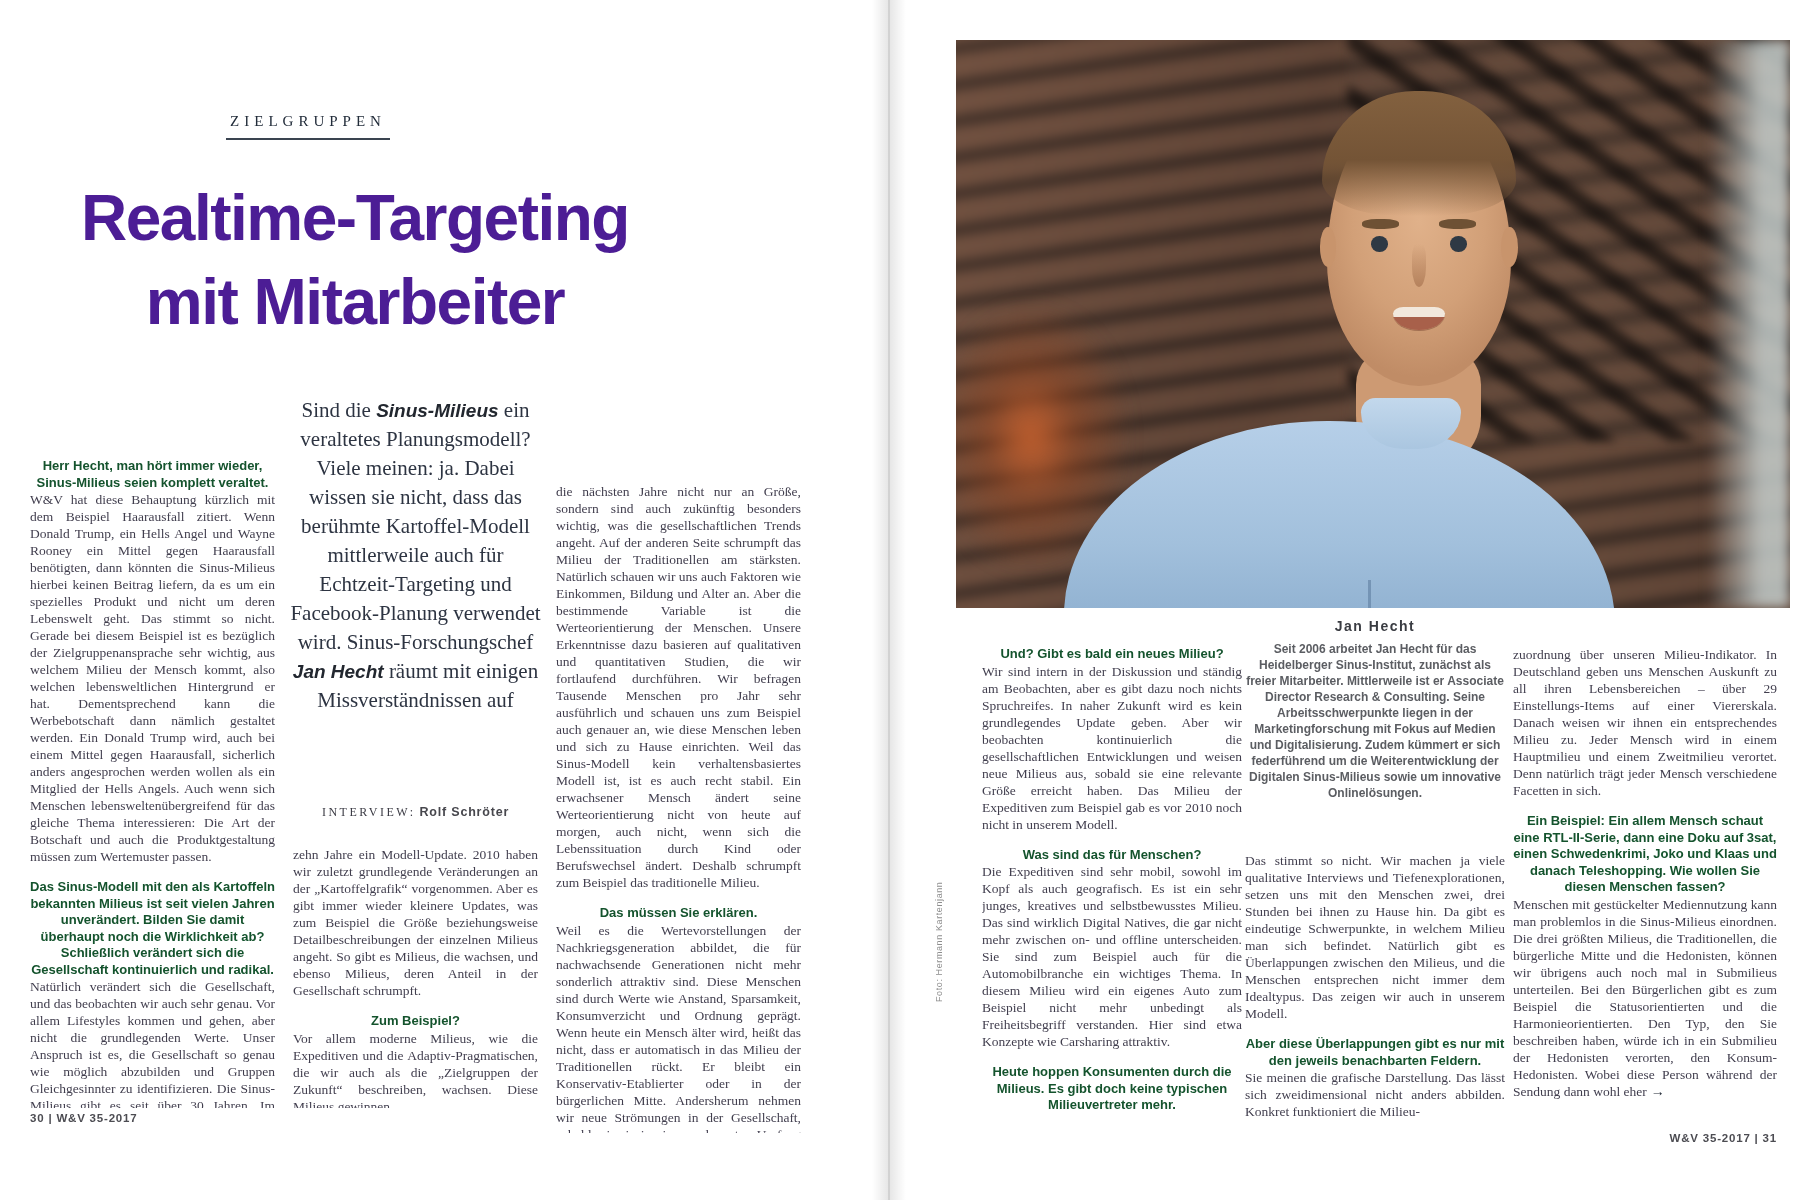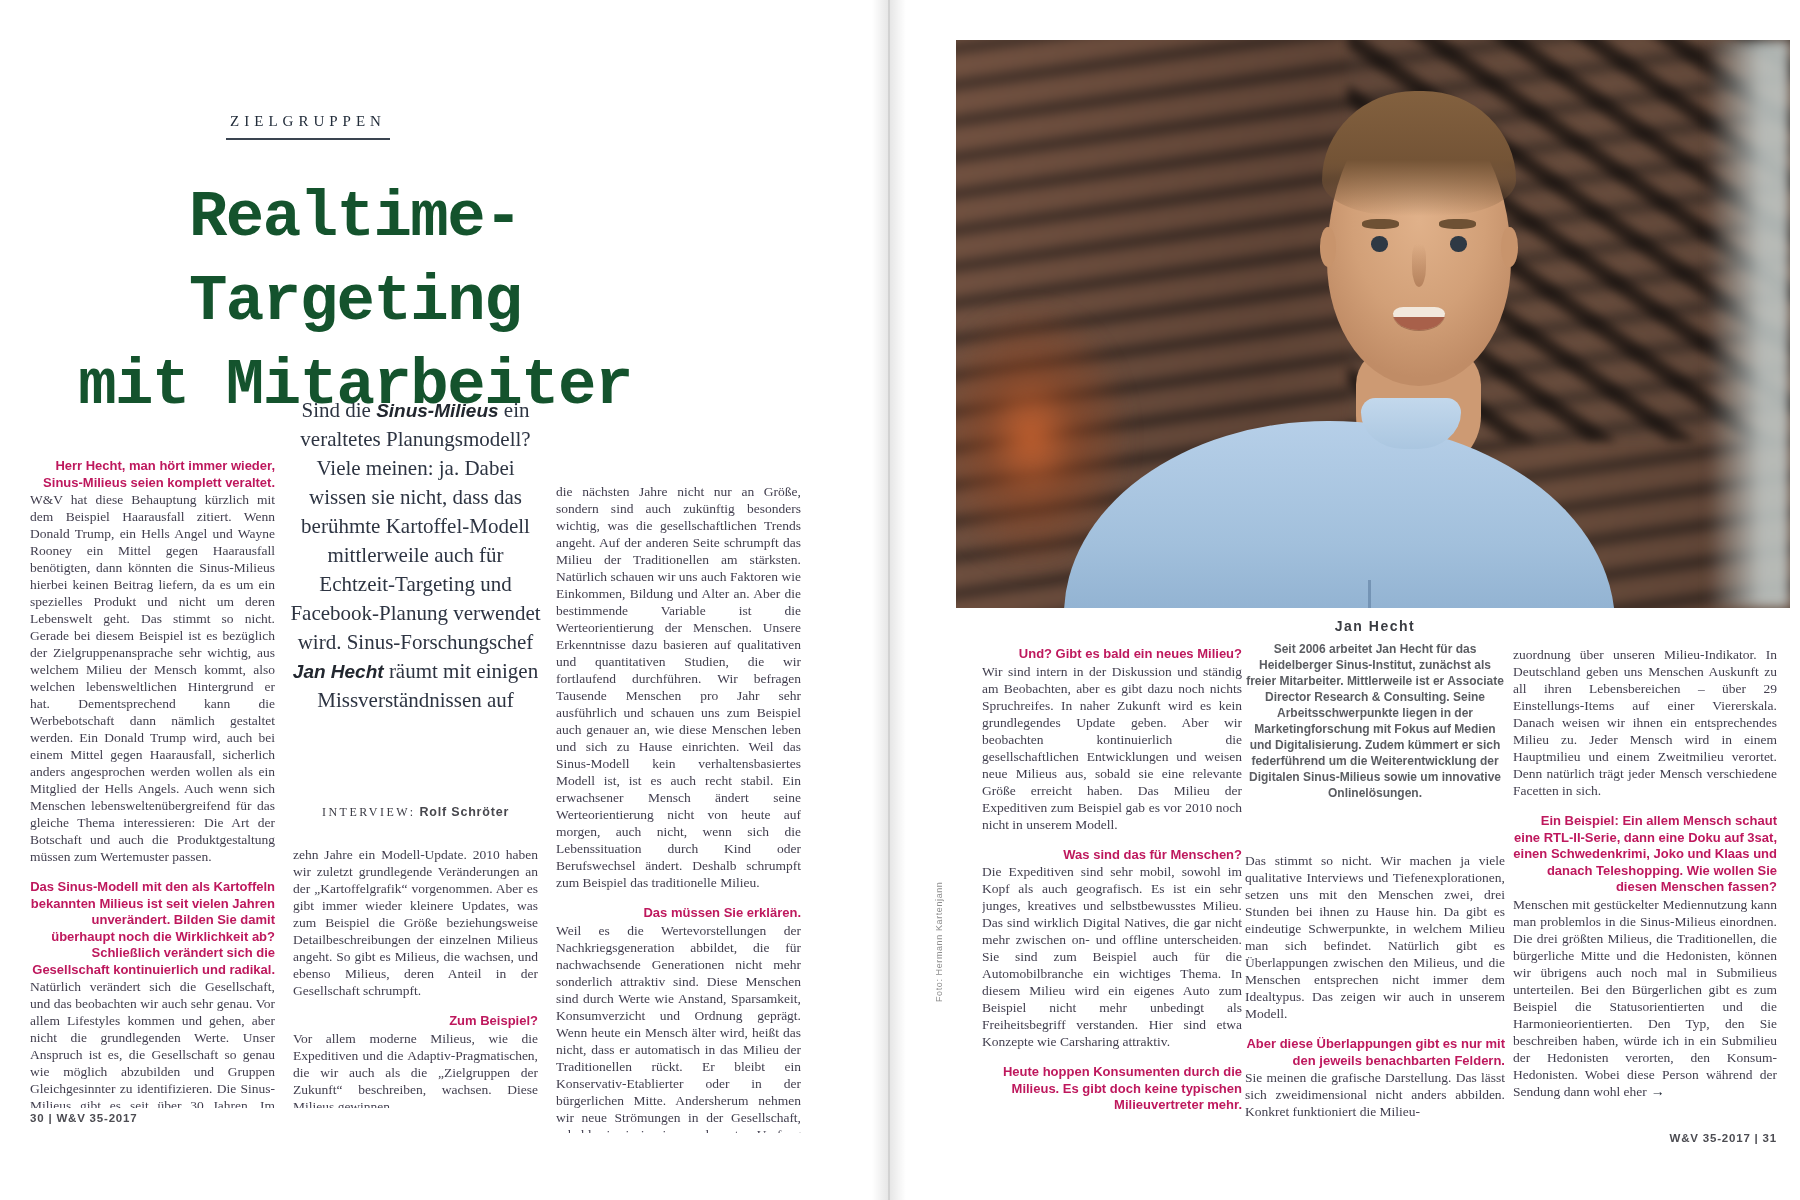--- a/index.html
+++ b/index.html
@@ -7,37 +7,37 @@
           font-family:"Liberation Serif",serif;}
   
   #fold-shadow{position:absolute;left:872px;top:0;width:34px;height:1200px;
     background:linear-gradient(90deg,rgba(0,0,0,0) 0%,rgba(0,0,0,.10) 50%,rgba(0,0,0,0) 100%);}
   #fold-line{position:absolute;left:888px;top:0;width:2px;height:1200px;background:#d2d2d2;}
   
   .kicker-wrap{position:absolute;left:203px;top:112px;width:210px;text-align:center;}
   .kicker{display:inline-block;font:15px "Liberation Serif",serif;letter-spacing:5px;
     color:#222c3a;padding:0 4px 8px 4px;border-bottom:2px solid #3a4450;}
   .title{position:absolute;left:25px;top:176px;width:660px;text-align:center;
-    font-family:Liberation Mono, monospace;font-weight:bold;color:#14532d;
+    font-family:Liberation Sans, sans-serif;font-weight:bold;color:#4c1d95;
     font-size:64px;line-height:84px;letter-spacing:-1.5px;}
   
   .standfirst{position:absolute;left:288px;top:396px;width:255px;text-align:center;
     font:21px/29px "Liberation Serif",serif;color:#2d3442;}
   .standfirst strong{font-family:"Liberation Sans",sans-serif;font-style:italic;
     font-size:19px;color:#22272f;}
   .credit{position:absolute;left:288px;top:802px;width:255px;text-align:center;}
   .credit .lab{font:12px "Liberation Serif",serif;letter-spacing:2.5px;color:#3b3b44;}
   .credit .who{font-family:"Liberation Sans",sans-serif;font-weight:bold;font-size:12.5px;
     letter-spacing:.8px;color:#47474d;}
   
   .col{position:absolute;width:245px;overflow:hidden;}
   .blk{margin:0;text-align:justify;hyphens:auto;-webkit-hyphens:auto;}
   .blk.a{font:13.5px/17px "Liberation Serif",serif;color:#413e4e;}
   .blk.q{font-family:"Liberation Sans",sans-serif;font-weight:bold;font-size:13px;
-    line-height:16.5px;color:#be185d;margin-top:14px;text-align:right;}
+    line-height:16.5px;color:#14532d;margin-top:14px;text-align:center;}
   .blk.q:first-child{margin-top:0;}
   .arrow{font-family:"Liberation Sans",sans-serif;font-weight:bold;color:#17202c;
     font-size:14px;padding-left:4px;}
   #l-col1{left:30px;top:458px;height:650px;}
   #l-col2{left:293px;top:846px;height:262px;}
   #l-col3{left:556px;top:458px;height:650px;margin-top:25px;}
   #r-col1{left:982px;top:646px;width:260px;height:470px;}
   #r-col2{left:1245px;top:852px;width:260px;height:280px;}
   #r-col3{left:1513px;top:646px;width:264px;height:560px;}
   

